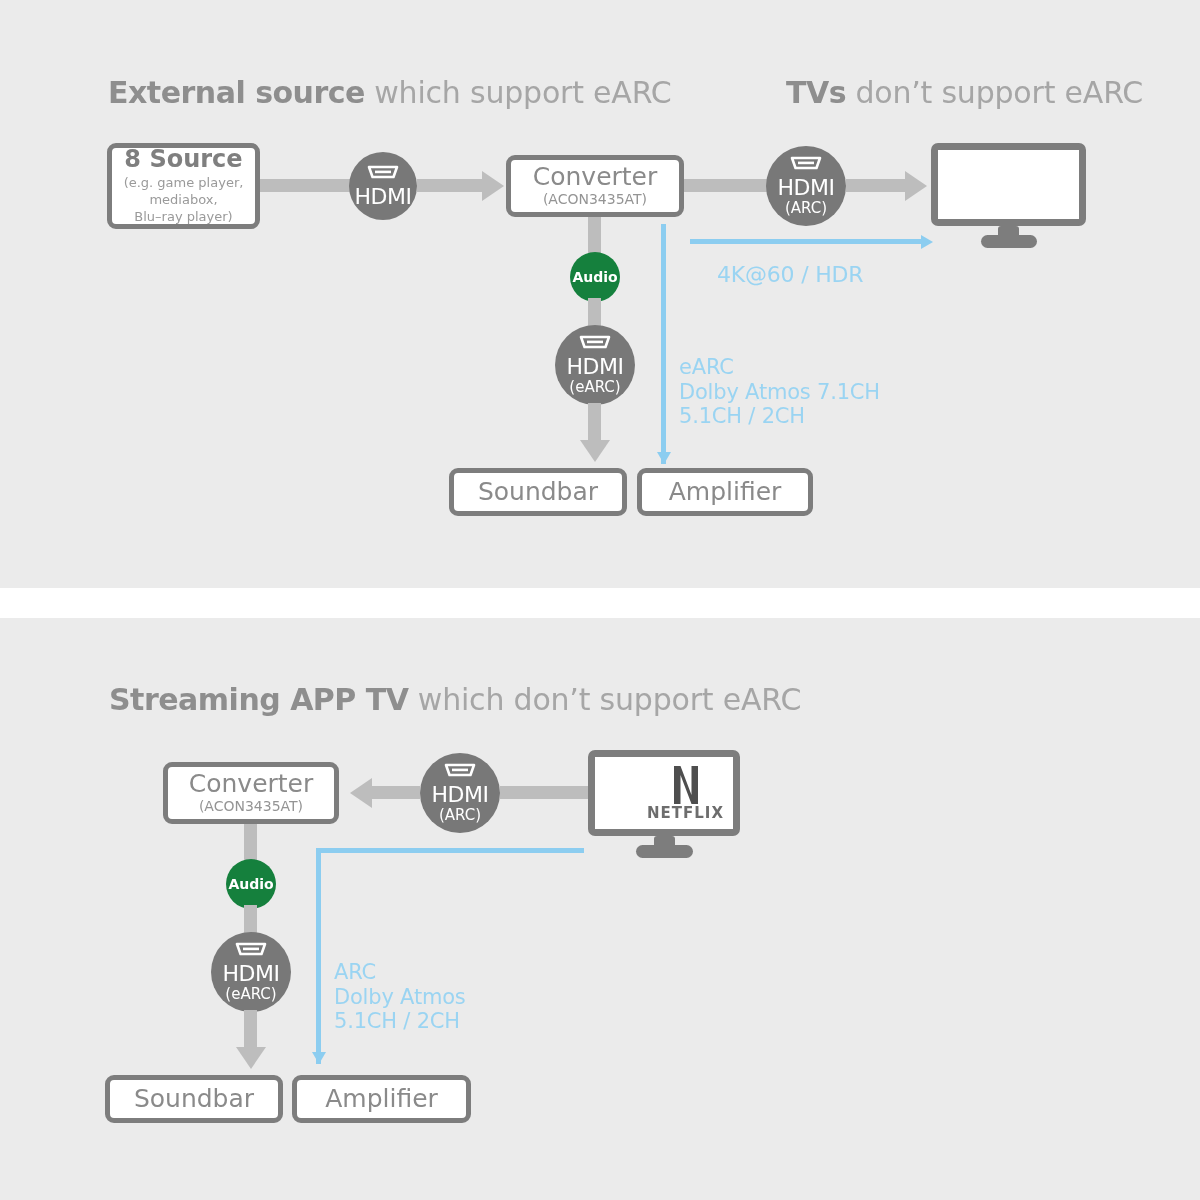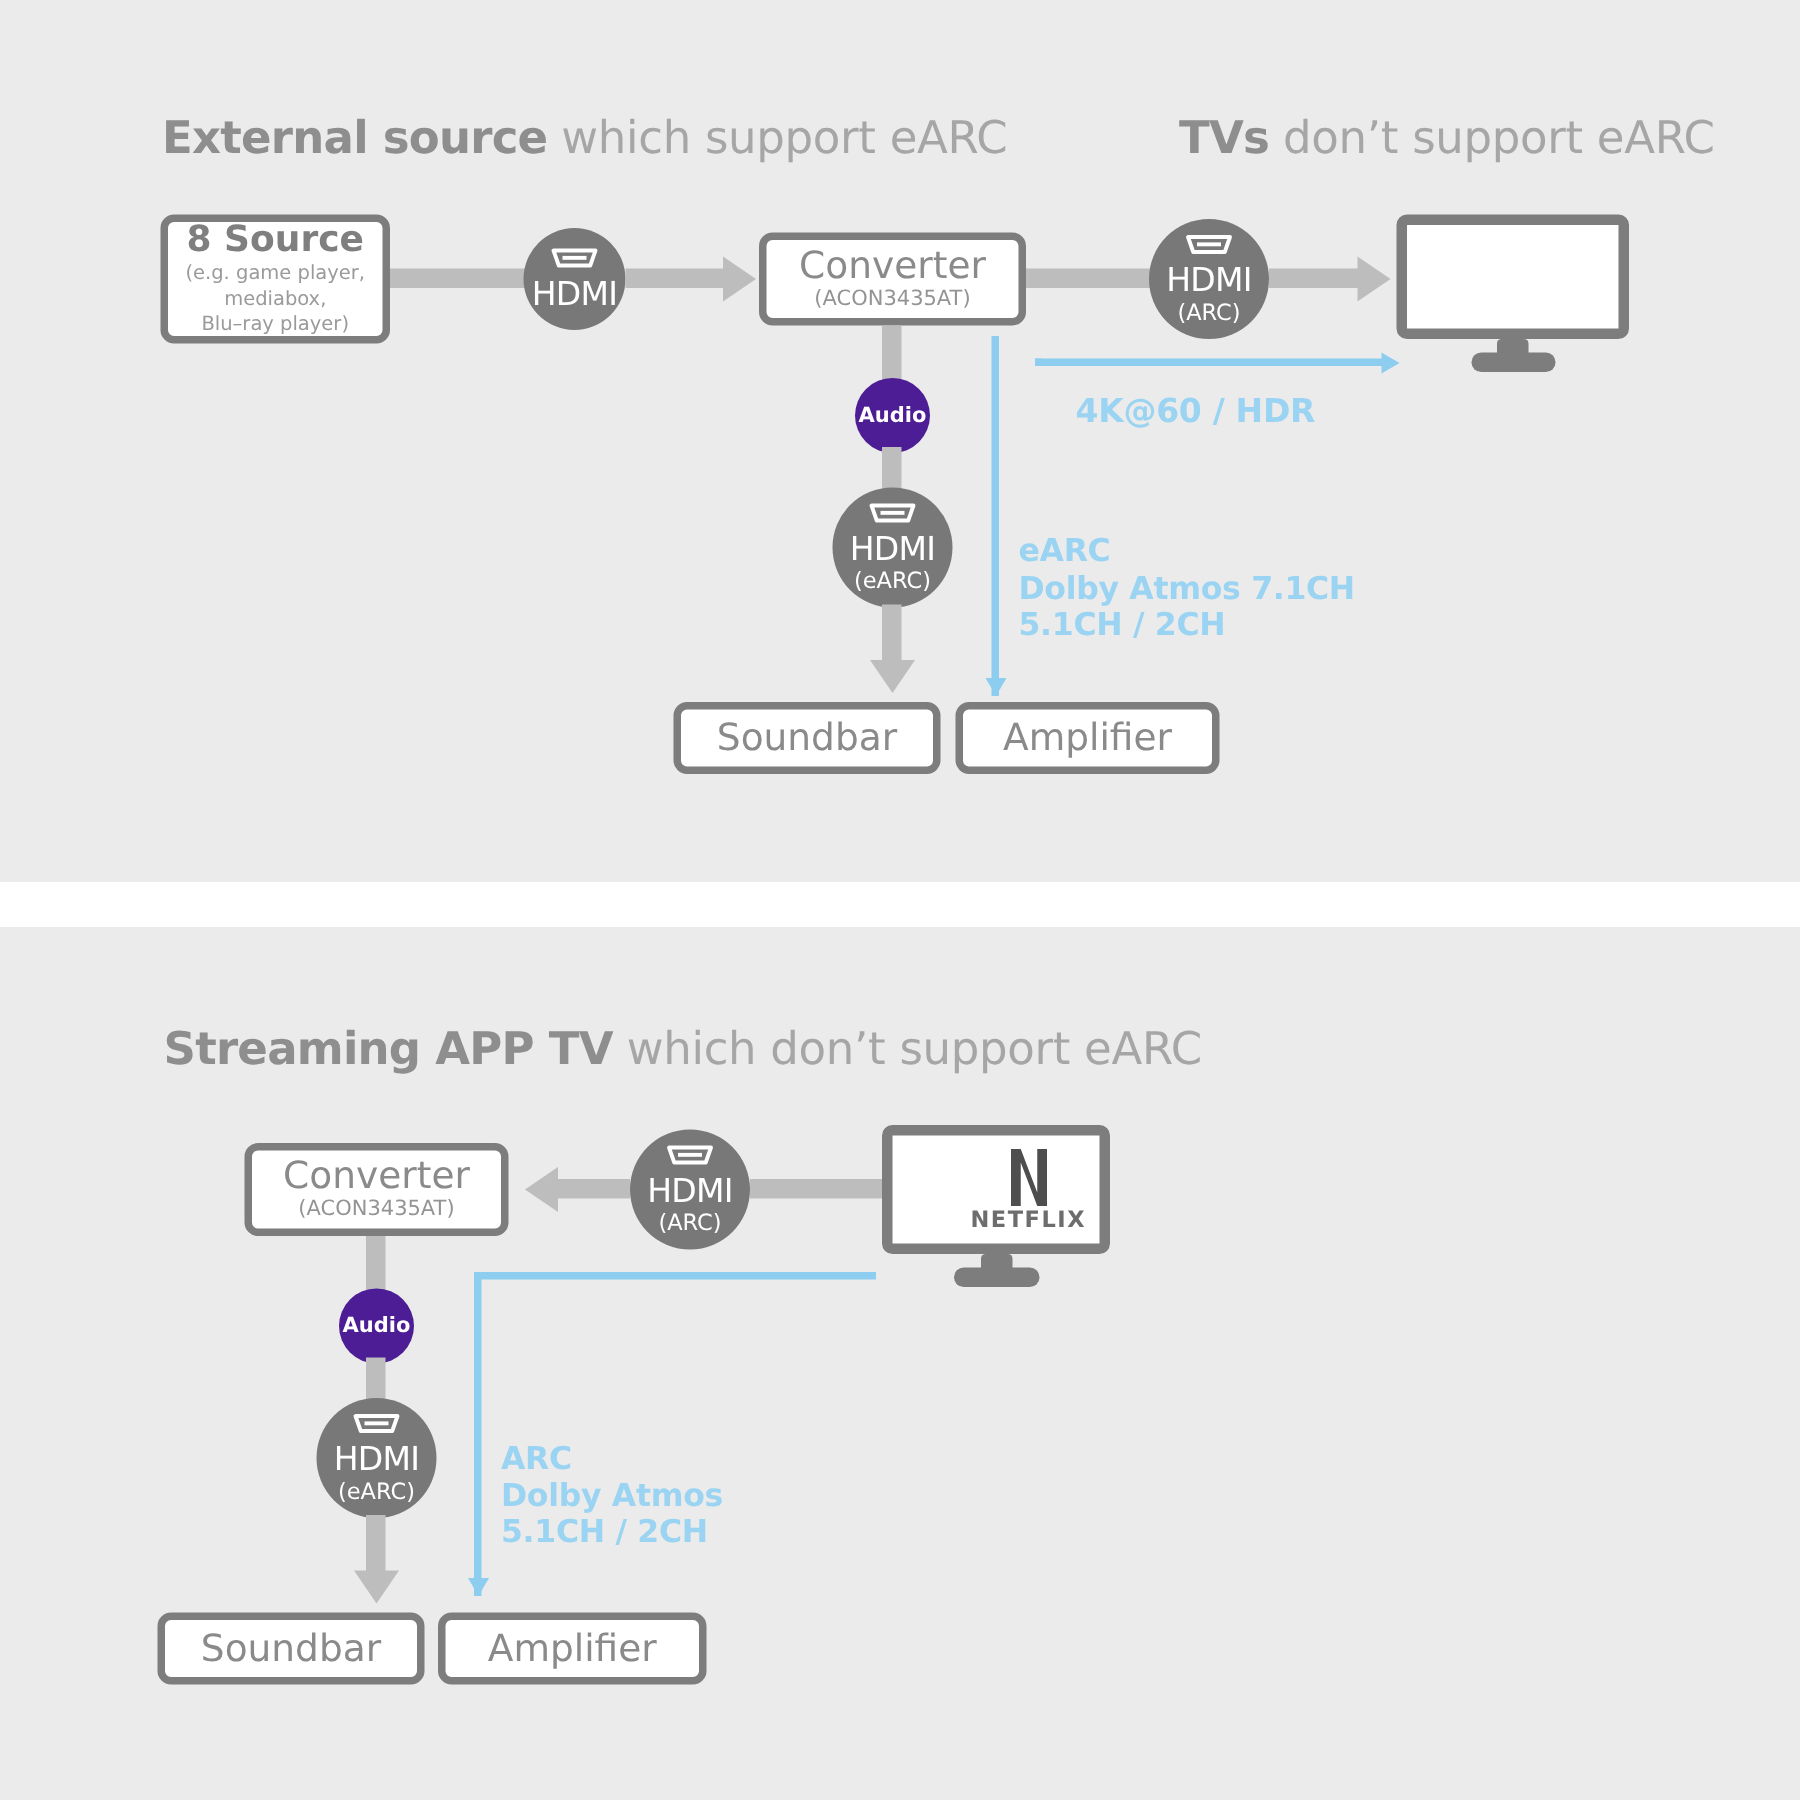--- a/index.html
+++ b/index.html
@@ -67,21 +67,21 @@
     background: #787878;
     display: flex;
     flex-direction: column;
     align-items: center;
     justify-content: center;
     color: #ffffff;
   }
   .circle .hdmi-label { font-size: 22px; line-height: 1; letter-spacing: -0.5px; }
   .circle .hdmi-sub { font-size: 15px; line-height: 1.1; margin-top: 1px; }
   .circle.audio {
-    background: #4c1d95;
+    background: #15803d;
     font-weight: bold;
   }
   .circle.audio .audio-label { font-size: 14px; letter-spacing: 0px; color:#ffffff; }
   .hdmi-glyph { display: block; margin-bottom: 2px; }
 
   
   .gray-line { position: absolute; background: #bdbdbd; }
   .blue-line { position: absolute; background: #8ccdf0; }
   .arrow-head-right {
     position: absolute;
@@ -117,21 +117,21 @@
     border-left: 7px solid transparent;
     border-right: 7px solid transparent;
     border-top: 12px solid #8ccdf0;
   }
 
   
   .blue-text {
     position: absolute;
     color: #9ad4f2;
     font-size: 21px;
-    font-weight: bold;
+    font-weight: normal;
     line-height: 1.17;
     white-space: pre;
     letter-spacing: -0.2px;
   }
 
   
   .tv { position: absolute; padding-left: 16px; }
   .tv-screen {
     position: absolute;
     left: 0; top: 0;

